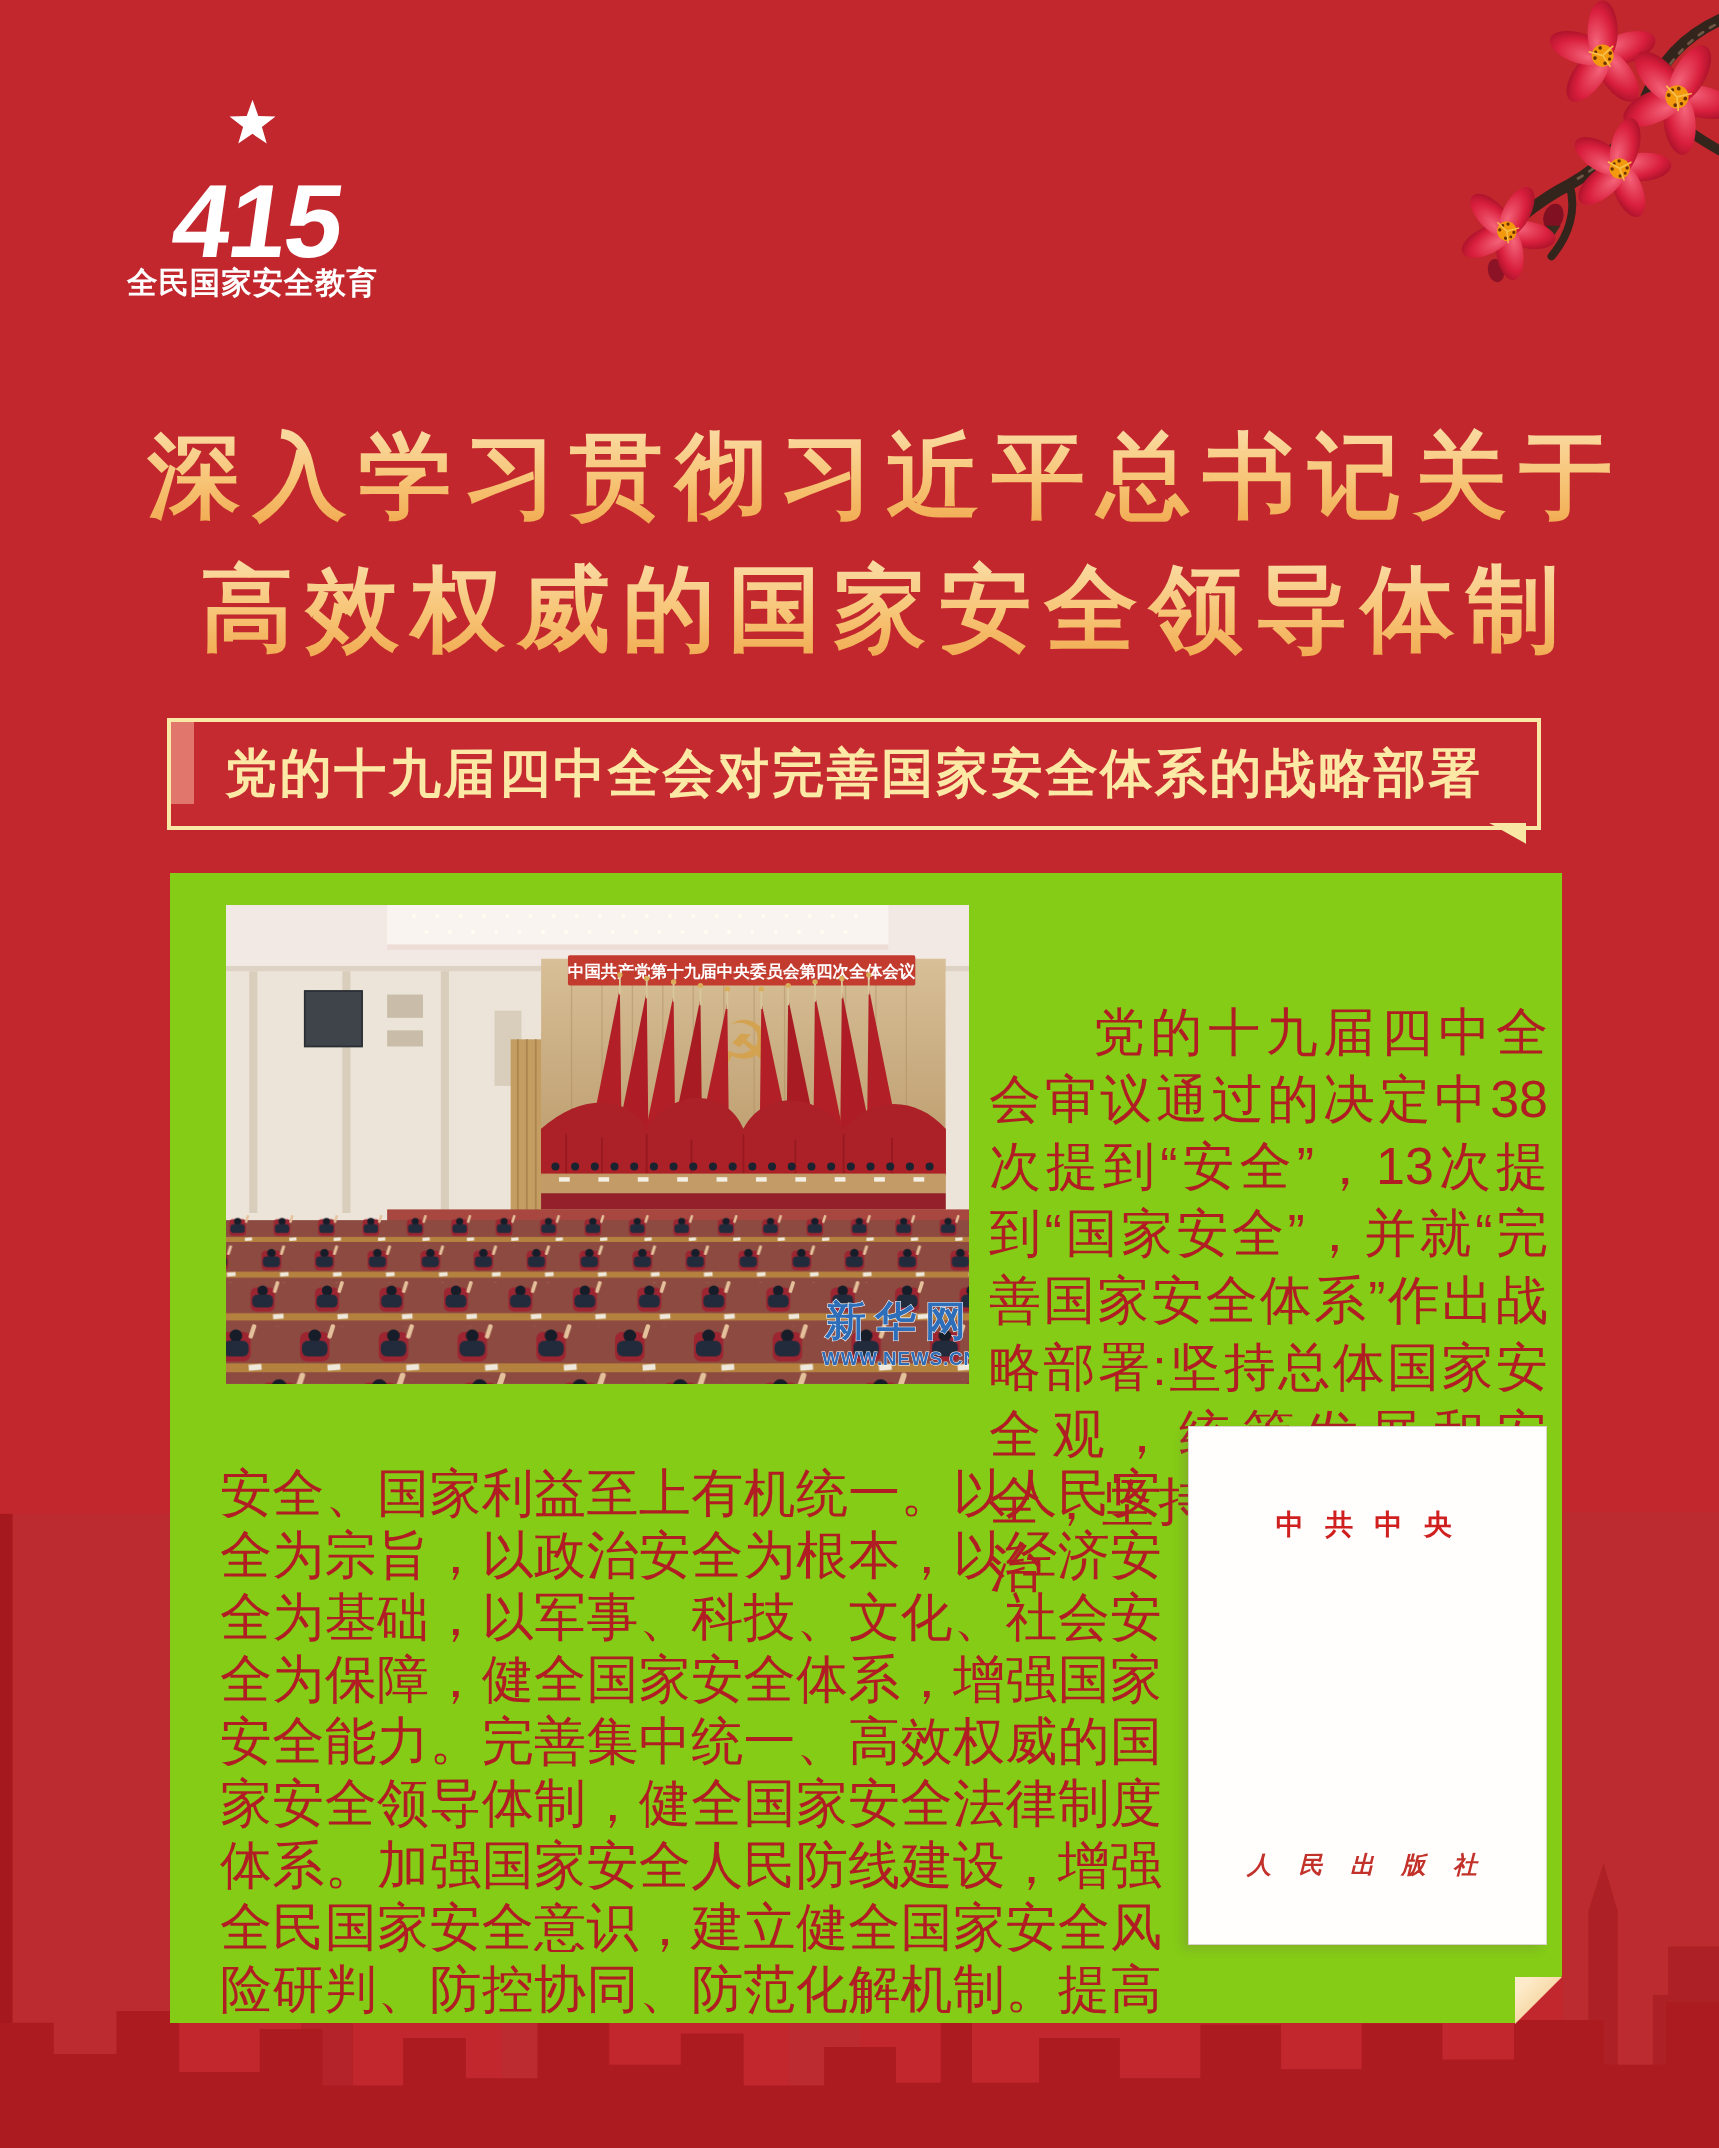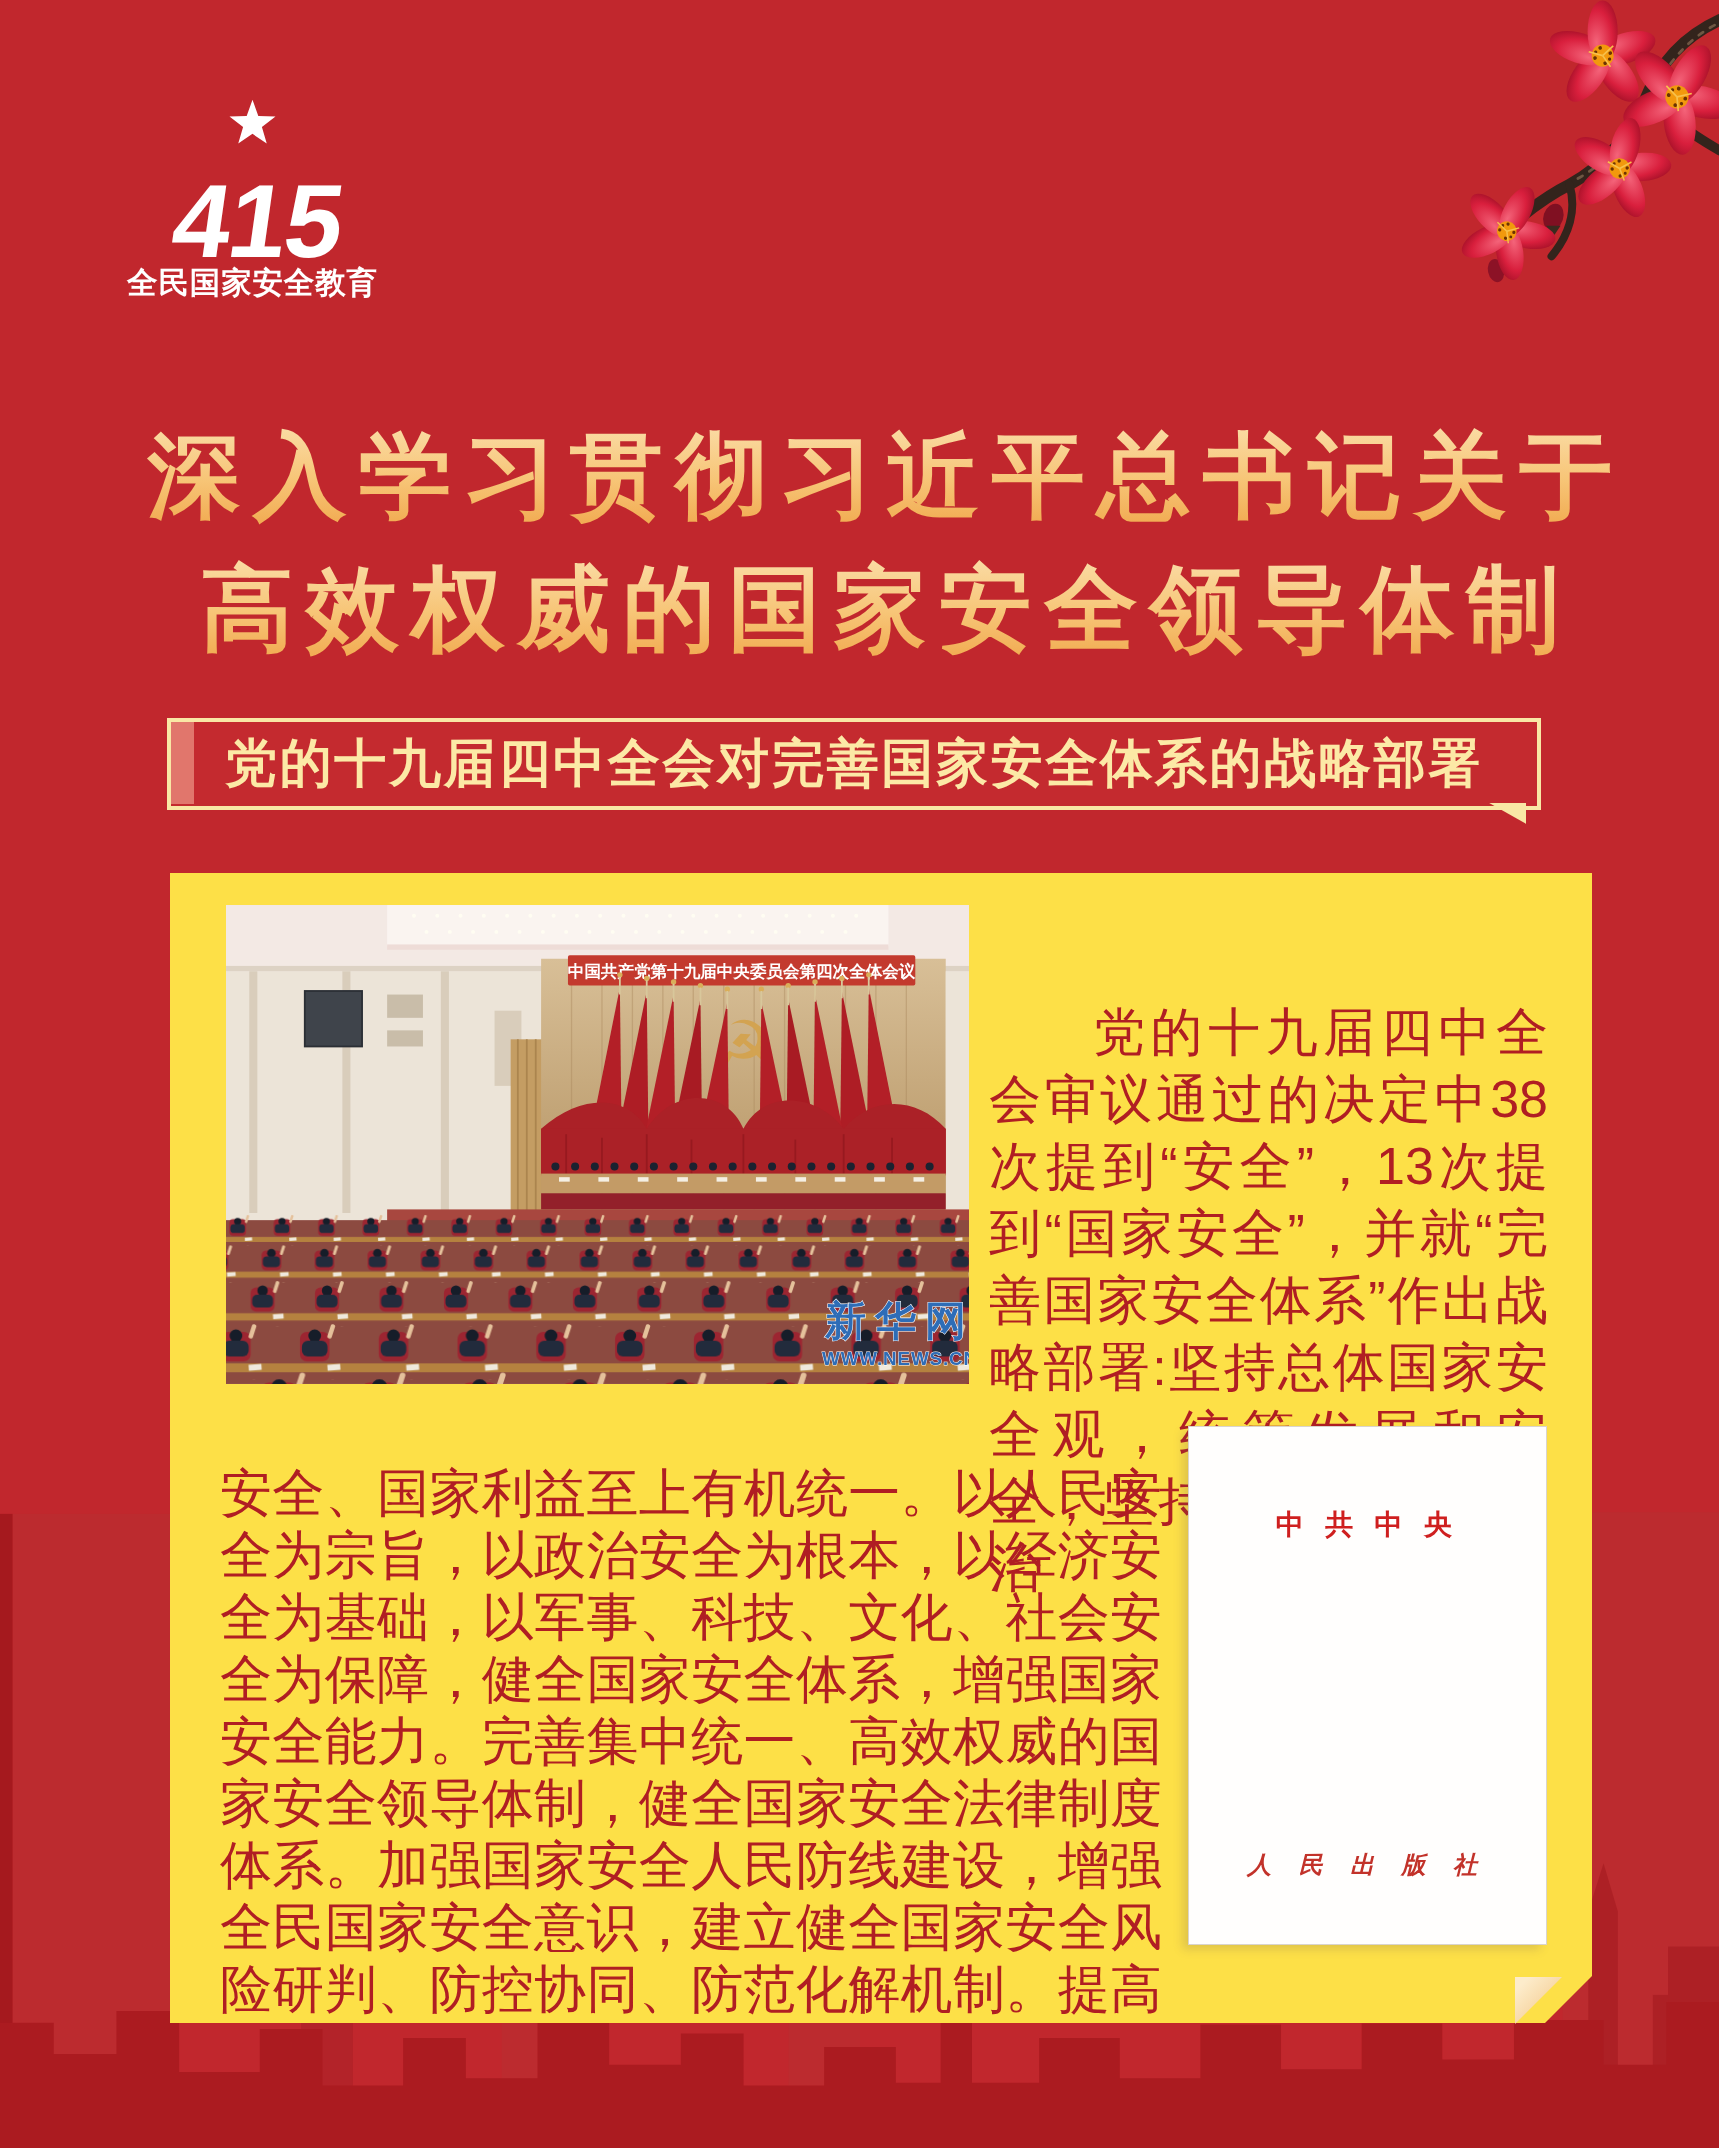--- a/index.html
+++ b/index.html
@@ -19,30 +19,30 @@
   
   .title{position:absolute;left:0;top:410px;width:100%;text-align:center;padding-left:20px;}
   .title-line{font-size:93px;line-height:133px;font-weight:700;letter-spacing:12.5px;padding-left:12.5px;
               color:#f5b964;}
   @supports ((-webkit-background-clip:text) or (background-clip:text)){
     .title-line{background:linear-gradient(180deg,#fbe2b2 0%,#f7c577 52%,#efa143 100%);
                 -webkit-background-clip:text;background-clip:text;color:transparent;}
   }
 
   
-  .banner{position:absolute;left:167px;top:718px;width:1374px;height:92px;box-sizing:border-box;
+  .banner{position:absolute;left:167px;top:718px;width:1374px;height:112px;box-sizing:border-box;
           border:4.5px solid #f9e7a5;background:#c42a2f;display:flex;align-items:center;justify-content:center;}
   .banner-accent{position:absolute;left:0;top:0;width:23px;height:82px;background:#e1766c;}
   .banner-text{font-size:52px;font-weight:700;color:#fce9a6;letter-spacing:2.7px;white-space:nowrap;}
   .banner-fold{position:absolute;right:10.7px;bottom:-18px;width:38px;height:21.5px;background:#f9e7a5;
                clip-path:polygon(100% 0,100% 100%,0 0);}
 
   
-  .card{position:absolute;left:170px;top:873px;width:1392px;height:1150px;background:#fde047;
-        clip-path:polygon(0 0,100% 0,100% calc(100% - 47px),calc(100% - 47px) 100%,0 100%);padding-left:30px;}
+  .card{position:absolute;left:170px;top:873px;width:1392px;height:1150px;background:#84cc16;
+        clip-path:polygon(0 0,100% 0,100% calc(100% - 47px),calc(100% - 47px) 100%,0 100%);}
   .card-fold{position:absolute;left:1685px;top:1977px;width:47px;height:47px;
              background:linear-gradient(135deg,#fdeccb 15%,#f3c98c 85%);
              clip-path:polygon(0 0,100% 0,0 100%);}
   .card-fold{left:1515px;}
 
   .photo{position:absolute;left:56px;top:32px;width:743px;height:479px;}
 
   .col-right{position:absolute;left:819px;top:74px;width:559px;font-size:52px;line-height:67px;
              color:#b01e23;text-align:justify;text-indent:2em;font-weight:500;}
   .body-bottom{position:absolute;left:50px;top:537px;width:942px;font-size:52px;line-height:62px;

